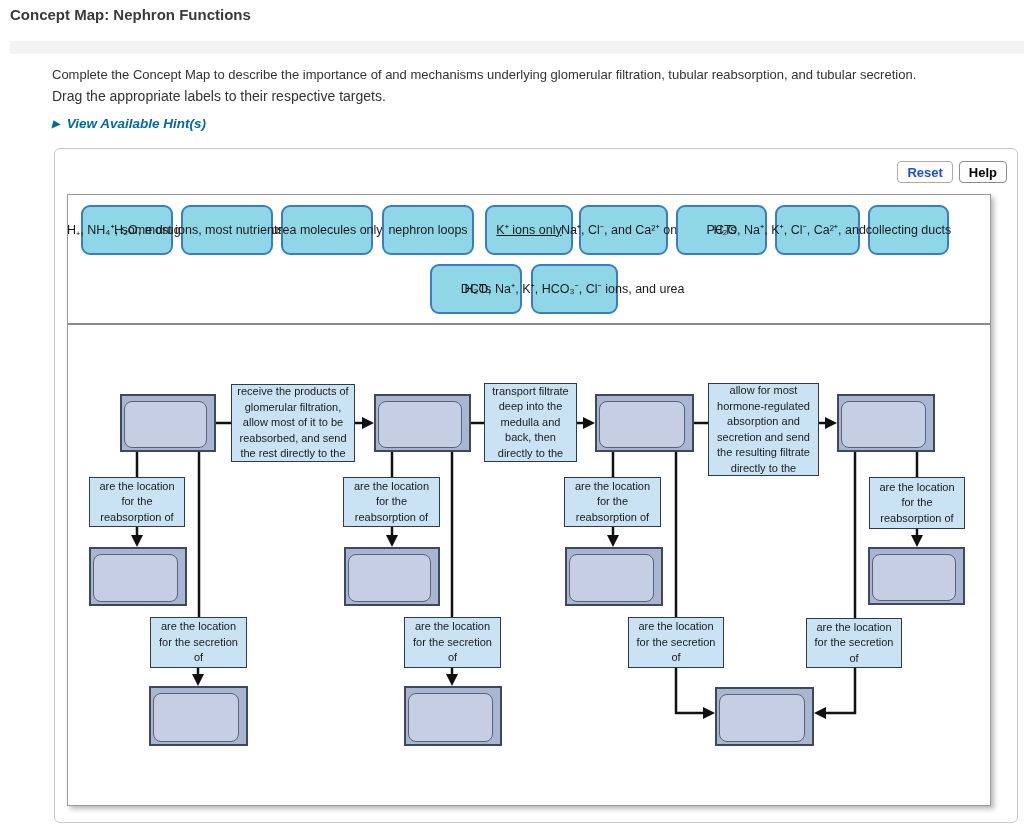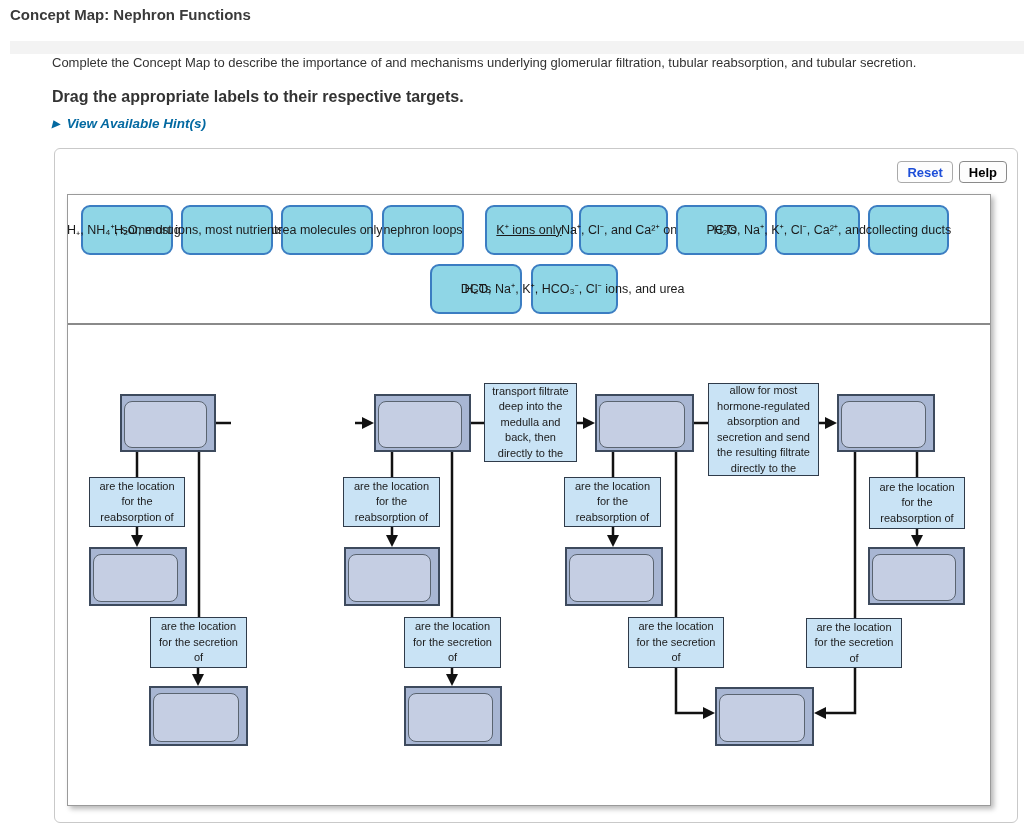--- a/index.html
+++ b/index.html
@@ -3,22 +3,22 @@
 <meta charset="utf-8">
 <style>
   * { box-sizing: border-box; margin: 0; padding: 0; }
   html, body { width: 1024px; height: 831px; background: #ffffff;
     font-family: "Liberation Sans", sans-serif; color: #333; position: relative; }
 
   .abs { position: absolute; }
 
   .page-title { left: 10px; top: 6px; font-size: 15px; font-weight: bold; color: #3a3a3a; }
   .gray-bar { left: 10px; right: 0; top: 41px; height: 13px; background: #f3f3f3; }
-  .intro-text { left: 52px; top: 55px; font-size: 13px; }
-  .drag-text { left: 52px; top: 88px; font-size: 16px; font-weight: bold; }
+  .intro-text { left: 52px; top: 67px; font-size: 13px; }
+  .drag-text { left: 52px; top: 88px; font-size: 14px; font-weight: normal; }
   .hint-link { left: 52px; top: 116px; font-size: 13.5px; font-weight: bold;
     color: #0369a1; cursor: pointer; font-style: italic; }
   .hint-link .tri { font-size: 10px; margin-right: 7px; position: relative; top: -1px; }
 
   .activity-panel { left: 54px; top: 148px; width: 964px; height: 675px;
     border: 1px solid #c9c9c9; border-radius: 6px; background: #fff; }
 
   .btn-row { position: absolute; top: 12px; right: 10px; display: flex; gap: 6px; }
   .ui-btn { font-family: "Liberation Sans", sans-serif; font-size: 13px; font-weight: bold;
     background: #fdfdfd; border: 1px solid #8a8a8a; border-radius: 4px;
@@ -72,21 +72,21 @@
     <div class="bank">
       <div class="chip" style="left:13px; top:10px; width:92px; height:50px;">
           <span>H₊, NH₄⁺, some drugs</span>
         </div>
       <div class="chip" style="left:113px; top:10px; width:92px; height:50px;">
           <span>H₂O, most ions, most nutrients, and urea</span>
         </div>
       <div class="chip" style="left:213px; top:10px; width:92px; height:50px;">
           <span>urea molecules only</span>
         </div>
-      <div class="chip" style="left:314px; top:10px; width:82px; height:50px;">
+      <div class="chip" style="left:314px; top:10px; width:92px; height:50px;">
           <span>nephron loops</span>
         </div>
       <div class="chip" style="left:417px; top:10px; width:88px; height:50px;text-decoration:underline;">
           <span>K⁺ ions only</span>
         </div>
       <div class="chip" style="left:511px; top:10px; width:89px; height:50px;">
           <span>Na⁺, Cl⁻, and Ca²⁺ only</span>
         </div>
       <div class="chip" style="left:608px; top:10px; width:91px; height:50px;">
           <span>PCTs</span>
@@ -157,20 +157,23 @@
       <div class="drop-target" style="left:306px; top:69px; width:97px; height:58px;">
           <div class="inner"></div>
         </div>
       <div class="drop-target" style="left:527px; top:69px; width:99px; height:58px;">
           <div class="inner"></div>
         </div>
       <div class="drop-target" style="left:769px; top:69px; width:98px; height:58px;">
           <div class="inner"></div>
         </div>
 
+      <div class="text-box" style="left:163px; top:59px; width:124px; height:78px;">
+          <span>receive the products of glomerular filtration, allow most of it to be reabsorbed, and send the rest directly to the</span>
+        </div>
       <div class="text-box" style="left:416px; top:58px; width:93px;  height:79px;">
           <span>transport filtrate deep into the medulla and back, then directly to the</span>
         </div>
       <div class="text-box" style="left:640px; top:58px; width:111px; height:93px;">
           <span>allow for most hormone-regulated absorption and secretion and send the resulting filtrate directly to the</span>
         </div>
 
       <div class="text-box" style="left:21px;  top:152px; width:96px; height:50px;">
           <span>are the location for the reabsorption of</span>
         </div>

